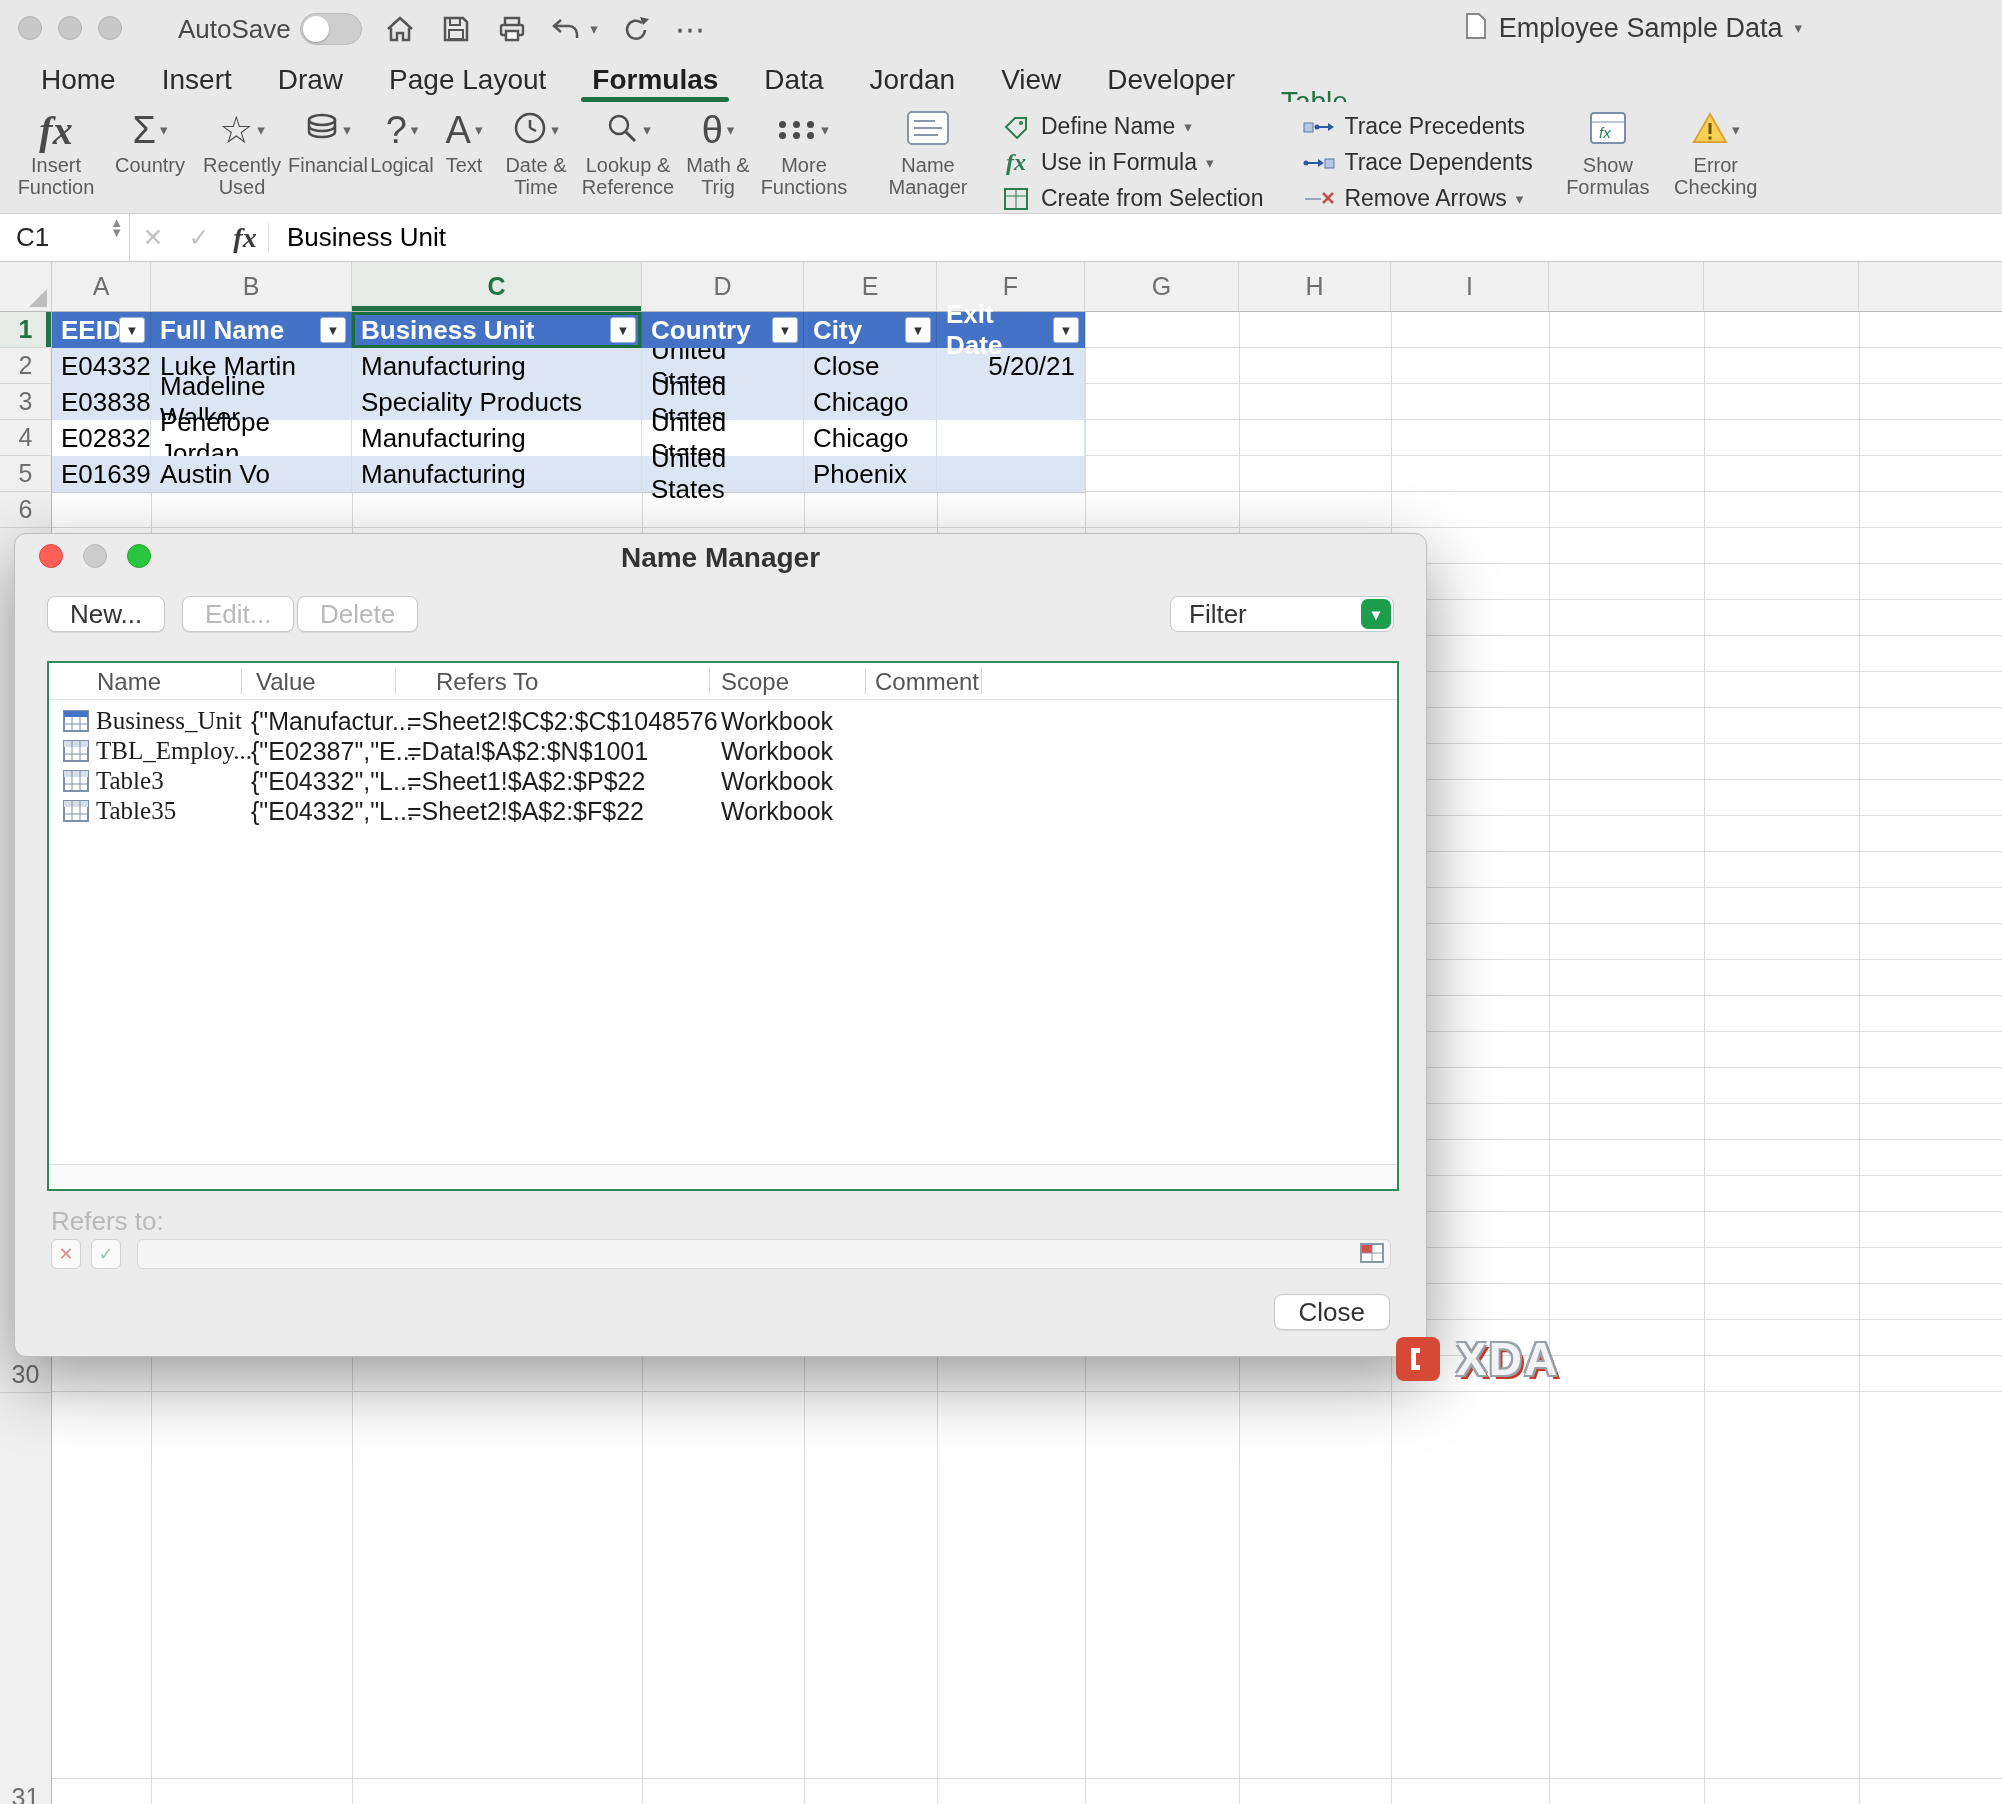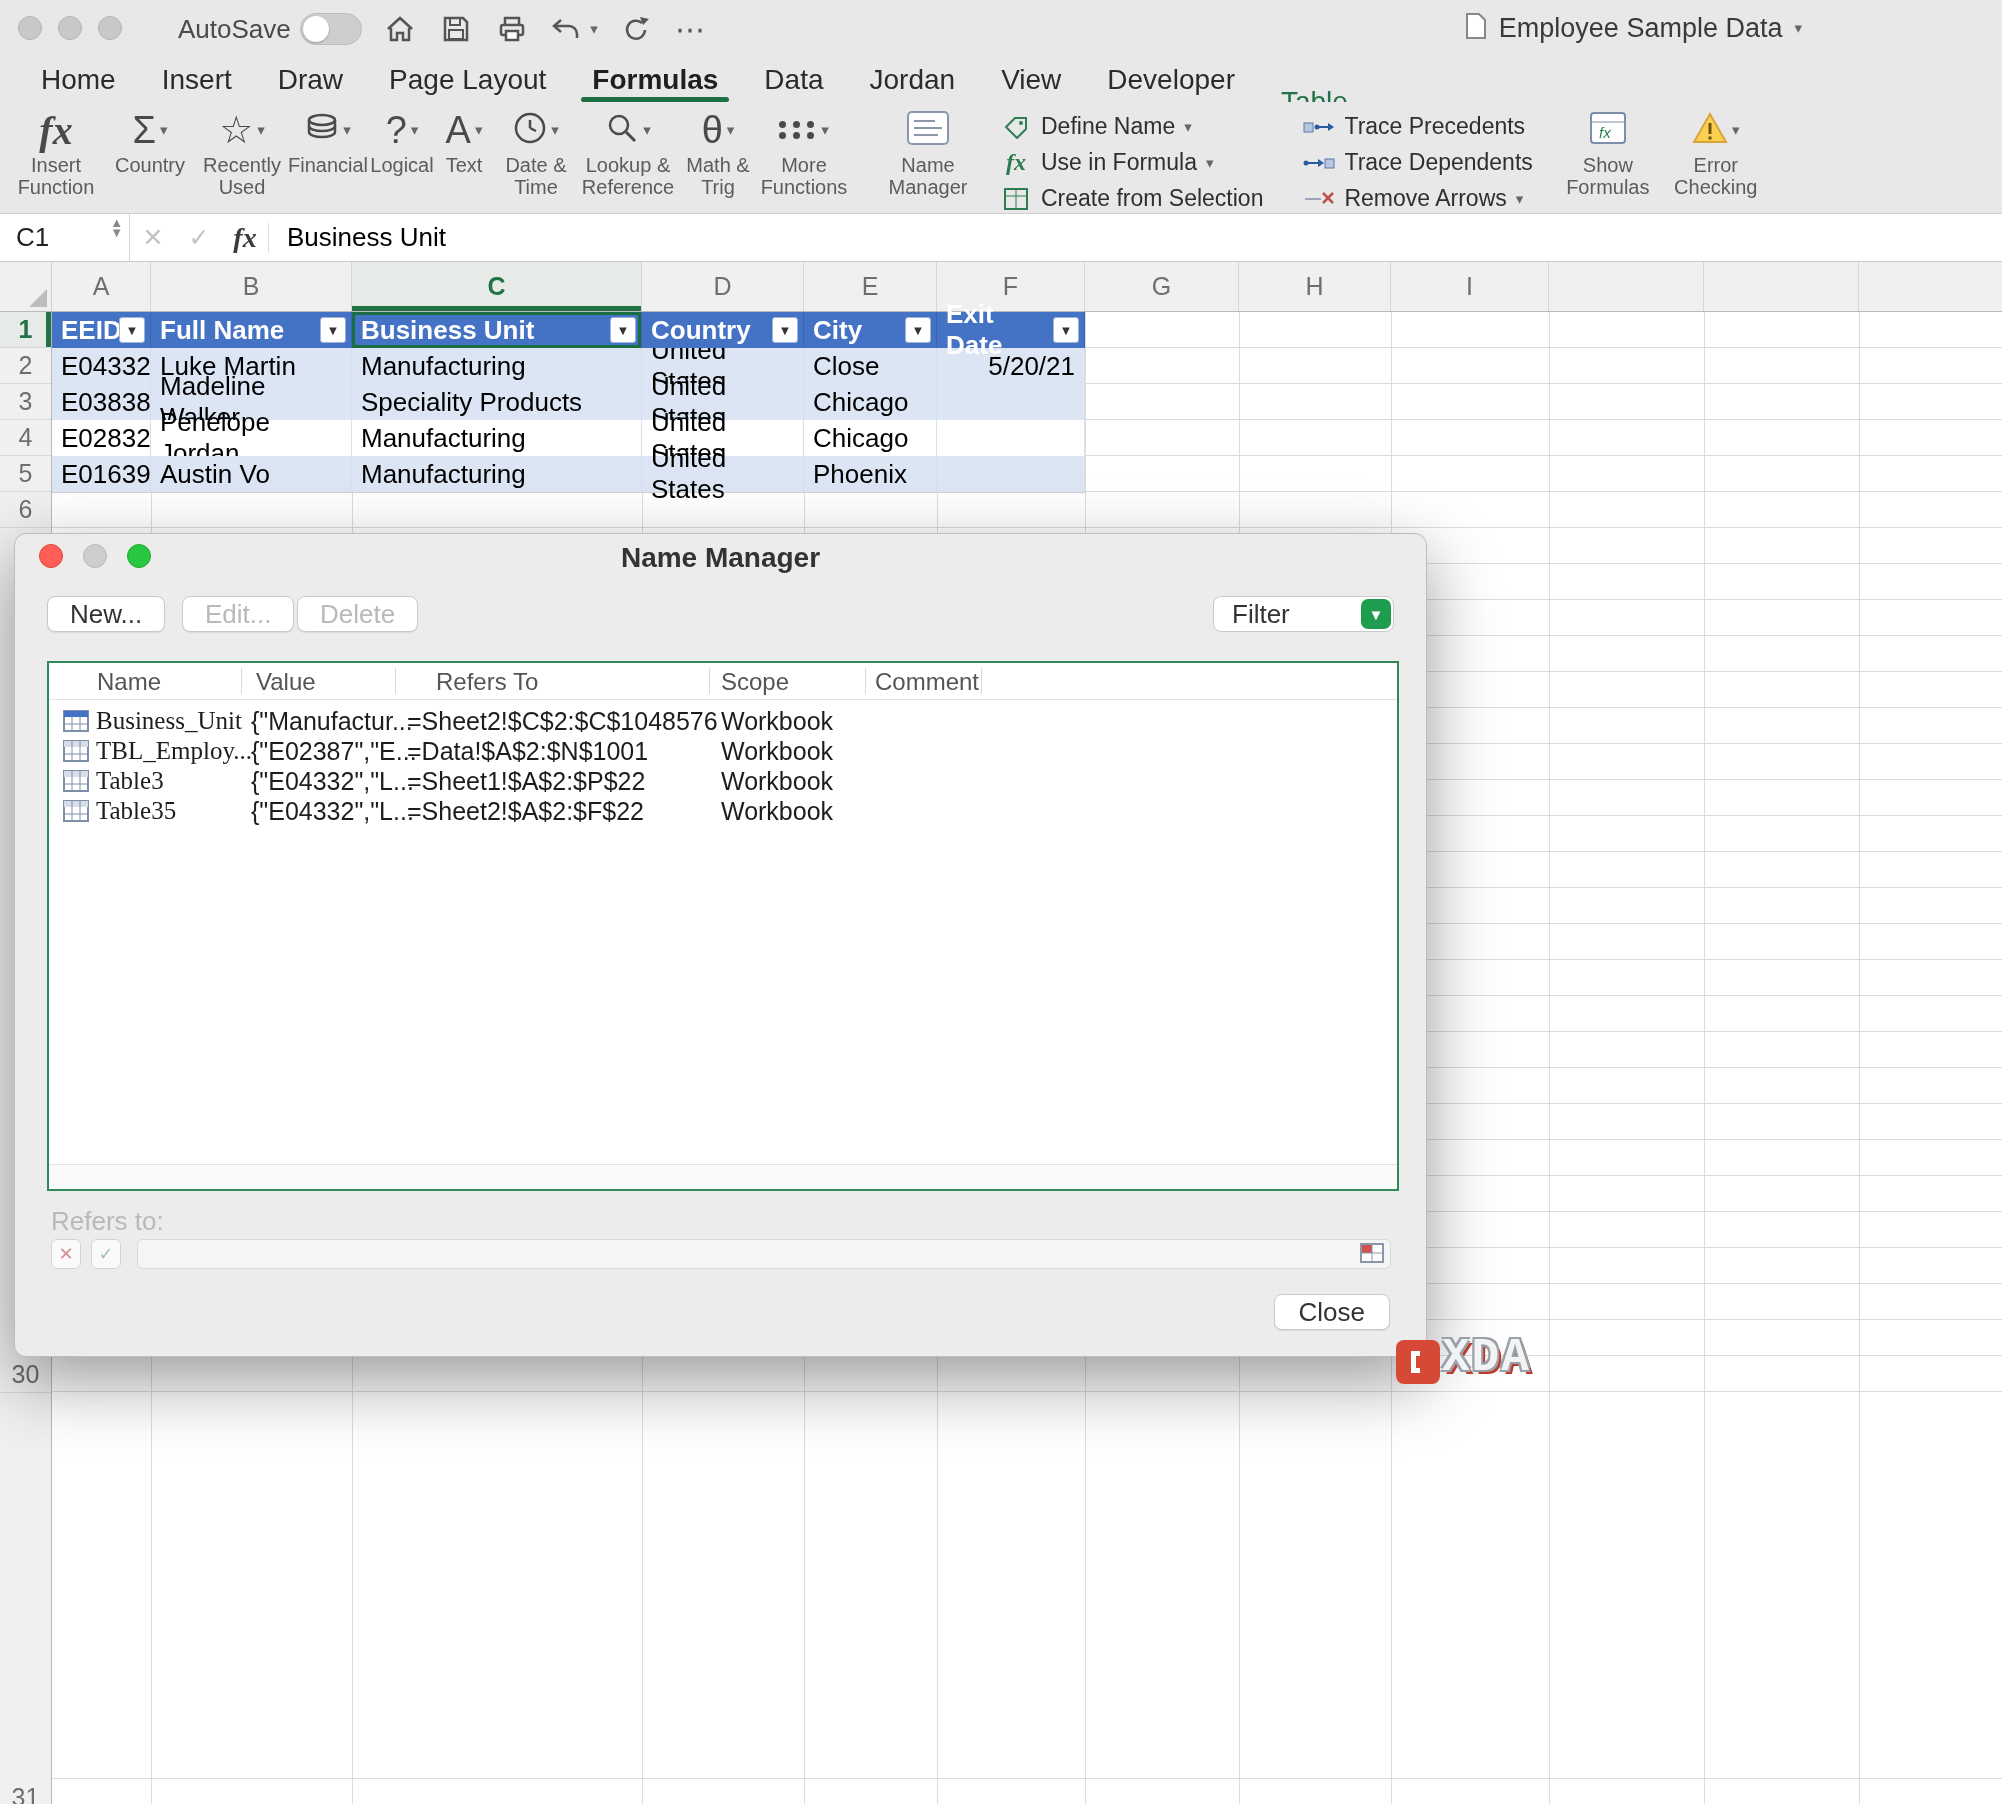--- a/index.html
+++ b/index.html
@@ -78,39 +78,39 @@
   
   .dialog{position:absolute;left:14px;top:533px;width:1413px;height:824px;background:#ececec;border:1px solid #bdbdbd;border-radius:12px;box-shadow:0 24px 70px rgba(0,0,0,.40);box-sizing:border-box;z-index:50;}
   .dlg-title{position:absolute;left:0;right:0;top:8px;text-align:center;font-size:28px;font-weight:bold;color:#333;}
   .dlg-lights{position:absolute;left:24px;top:10px;display:flex;gap:20px;}
   .dl{width:24px;height:24px;border-radius:50%;box-sizing:border-box;}
   .dl.red{background:#ff5f57;border:1px solid #e0443e;}
   .dl.gray{background:#cdcdcd;border:1px solid #b9b9b9;}
   .dl.green{background:#29c73f;border:1px solid #1fa92f;}
   .dlg-btn{position:absolute;top:62px;height:36px;background:#fff;border:1px solid #c9c9c9;border-radius:8px;font-size:26px;color:#333;display:flex;align-items:center;justify-content:center;padding:0 22px;box-shadow:0 1px 1px rgba(0,0,0,.08);box-sizing:border-box;}
   .disabled{color:#b9b9b9 !important;}
-  .filtercombo{position:absolute;right:32px;top:62px;width:181px;height:36px;background:#fff;border:1px solid #c9c9c9;border-radius:8px;display:flex;align-items:center;justify-content:space-between;padding-left:18px;font-size:26px;color:#333;box-sizing:border-box;}
+  .filtercombo{position:absolute;right:32px;top:62px;width:224px;height:36px;background:#fff;border:1px solid #c9c9c9;border-radius:8px;display:flex;align-items:center;justify-content:space-between;padding-left:18px;font-size:26px;color:#333;box-sizing:border-box;}
   .filtergreen{width:30px;height:30px;margin-right:2px;background:#1f9d4f;border-radius:7px;display:flex;align-items:center;justify-content:center;color:#fff;font-size:15px;}
   .listbox{position:absolute;left:32px;top:127px;width:1352px;height:530px;background:#fff;border:2px solid #2f8a57;box-sizing:border-box;}
   .lb-header{position:absolute;left:0;right:0;top:0;height:36px;border-bottom:1px solid #e3e3e3;}
   .lb-h{position:absolute;top:5px;font-size:24px;color:#555;}
   .lb-sep{position:absolute;top:5px;height:26px;width:1px;background:#d9d9d9;}
   .lb-row{position:absolute;left:0;right:0;height:30px;}
   .lb-c{position:absolute;top:2px;font-size:25px;color:#1d1d1f;white-space:nowrap;}
   .lc-icon{left:14px;top:4px;}
   .lc-name{left:47px;font-family:Liberation Serif, serif;} .lc-value{left:202px;} .lc-refers{left:358px;} .lc-scope{left:672px;}
   .lb-bottom{position:absolute;left:0;right:0;bottom:0;height:24px;border-top:1px solid #e0e0e0;background:#fafafa;}
   .refers-label{position:absolute;left:36px;top:672px;font-size:26px;color:#b9b9b9;}
   .refbtn{position:absolute;top:705px;width:30px;height:30px;border:1px solid #d2d2d2;border-radius:6px;background:#fafafa;display:flex;align-items:center;justify-content:center;font-size:18px;box-sizing:border-box;}
   .ref-input{position:absolute;left:122px;top:705px;width:1254px;height:30px;background:#f5f5f5;border:1px solid #d9d9d9;border-radius:6px;box-sizing:border-box;}
   .range-ic{position:absolute;right:6px;top:3px;}
   .close-btn{position:absolute;right:36px;bottom:26px;height:36px;background:#fff;border:1px solid #c9c9c9;border-radius:8px;font-size:26px;color:#333;display:flex;align-items:center;justify-content:center;padding:0 24px;box-shadow:0 1px 1px rgba(0,0,0,.08);box-sizing:border-box;}
 
   
-  .xda{position:absolute;left:1396px;top:1332px;display:flex;align-items:flex-end;gap:2px;z-index:60;font-family:Liberation Mono, monospace;}
+  .xda{position:absolute;left:1396px;top:1332px;display:flex;align-items:center;gap:16px;z-index:60;}
   .xda-box{width:44px;height:44px;background:#d64937;border-radius:8px;display:flex;align-items:center;justify-content:center;}
   .xda-text{font-size:46px;font-weight:bold;color:#f2f3f5;letter-spacing:2px;text-shadow:-2px -2px 0 #9aa0a8,2px -2px 0 #9aa0a8,-2px 2px 0 #9aa0a8,2px 2px 0 #9aa0a8,4px 4px 0 #c0392b;}
 </style>
 </head>
 <body>
 
 <div class="app">
 
   <div class="titlebar">
     <div class="lights">

